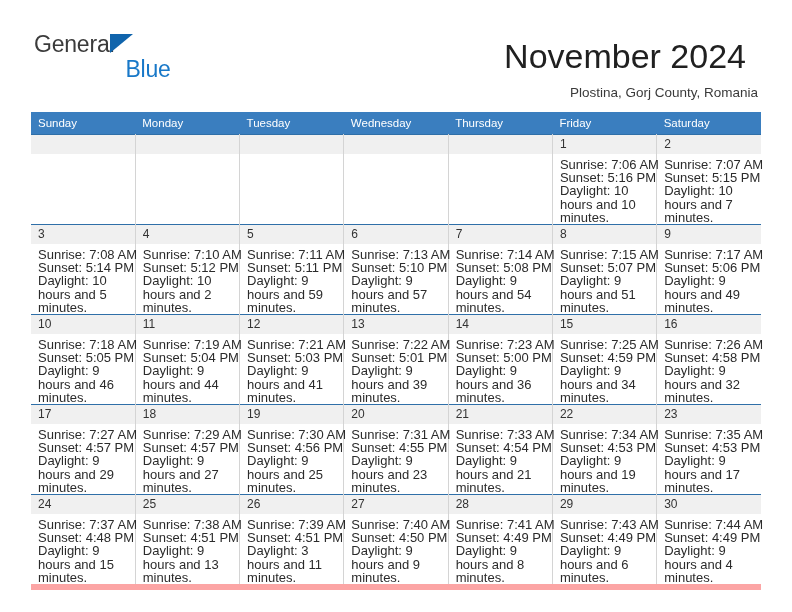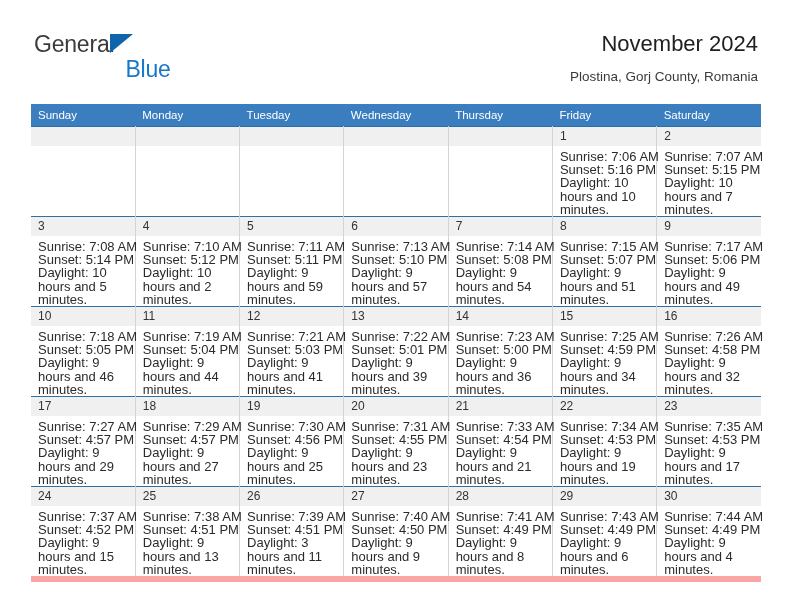--- a/index.html
+++ b/index.html
@@ -64,40 +64,40 @@
     border-right: 23px solid transparent;
   }
 
   .title-block {
     position: absolute;
     right: 34px;
     top: 28px;
     text-align: right;
   }
   .cal-title {
-    font-size: 22px;
+    font-size: 34px;
     color: #202020;
     line-height: 32px;
     white-space: nowrap;
     font-weight: normal;
-    margin: 0;
+    margin: 12px;
   }
   .cal-subtitle {
     font-size: 13.5px;
     color: #3a3a3a;
     line-height: 18px;
     margin-top: 8px;
     white-space: nowrap;
   }
 
   
   .calendar {
     position: absolute;
     left: 31px;
-    top: 104px;
+    top: 112px;
     width: 730px;
     border-collapse: collapse;
     table-layout: fixed;
   }
   .calendar th {
     background: #3a7ebf;
     color: #ffffff;
     font-size: 11.5px;
     font-weight: normal;
     text-align: left;
@@ -375,21 +375,21 @@
               <div>Sunset: 4:53 PM</div>
               <div class="wrap">Daylight: 9 hours and 17 minutes.</div>
             </div>
           </td>
         </tr>
         <tr class="week">
           <td>
             <div class="daynum-band">24</div>
             <div class="cell-body">
               <div>Sunrise: 7:37 AM</div>
-              <div>Sunset: 4:52 PM</div>
+              <div>Sunset: 4:48 PM</div>
               <div class="wrap">Daylight: 9 hours and 15 minutes.</div>
             </div>
           </td>
           <td>
             <div class="daynum-band">25</div>
             <div class="cell-body">
               <div>Sunrise: 7:38 AM</div>
               <div>Sunset: 4:51 PM</div>
               <div class="wrap">Daylight: 9 hours and 13 minutes.</div>
             </div>

